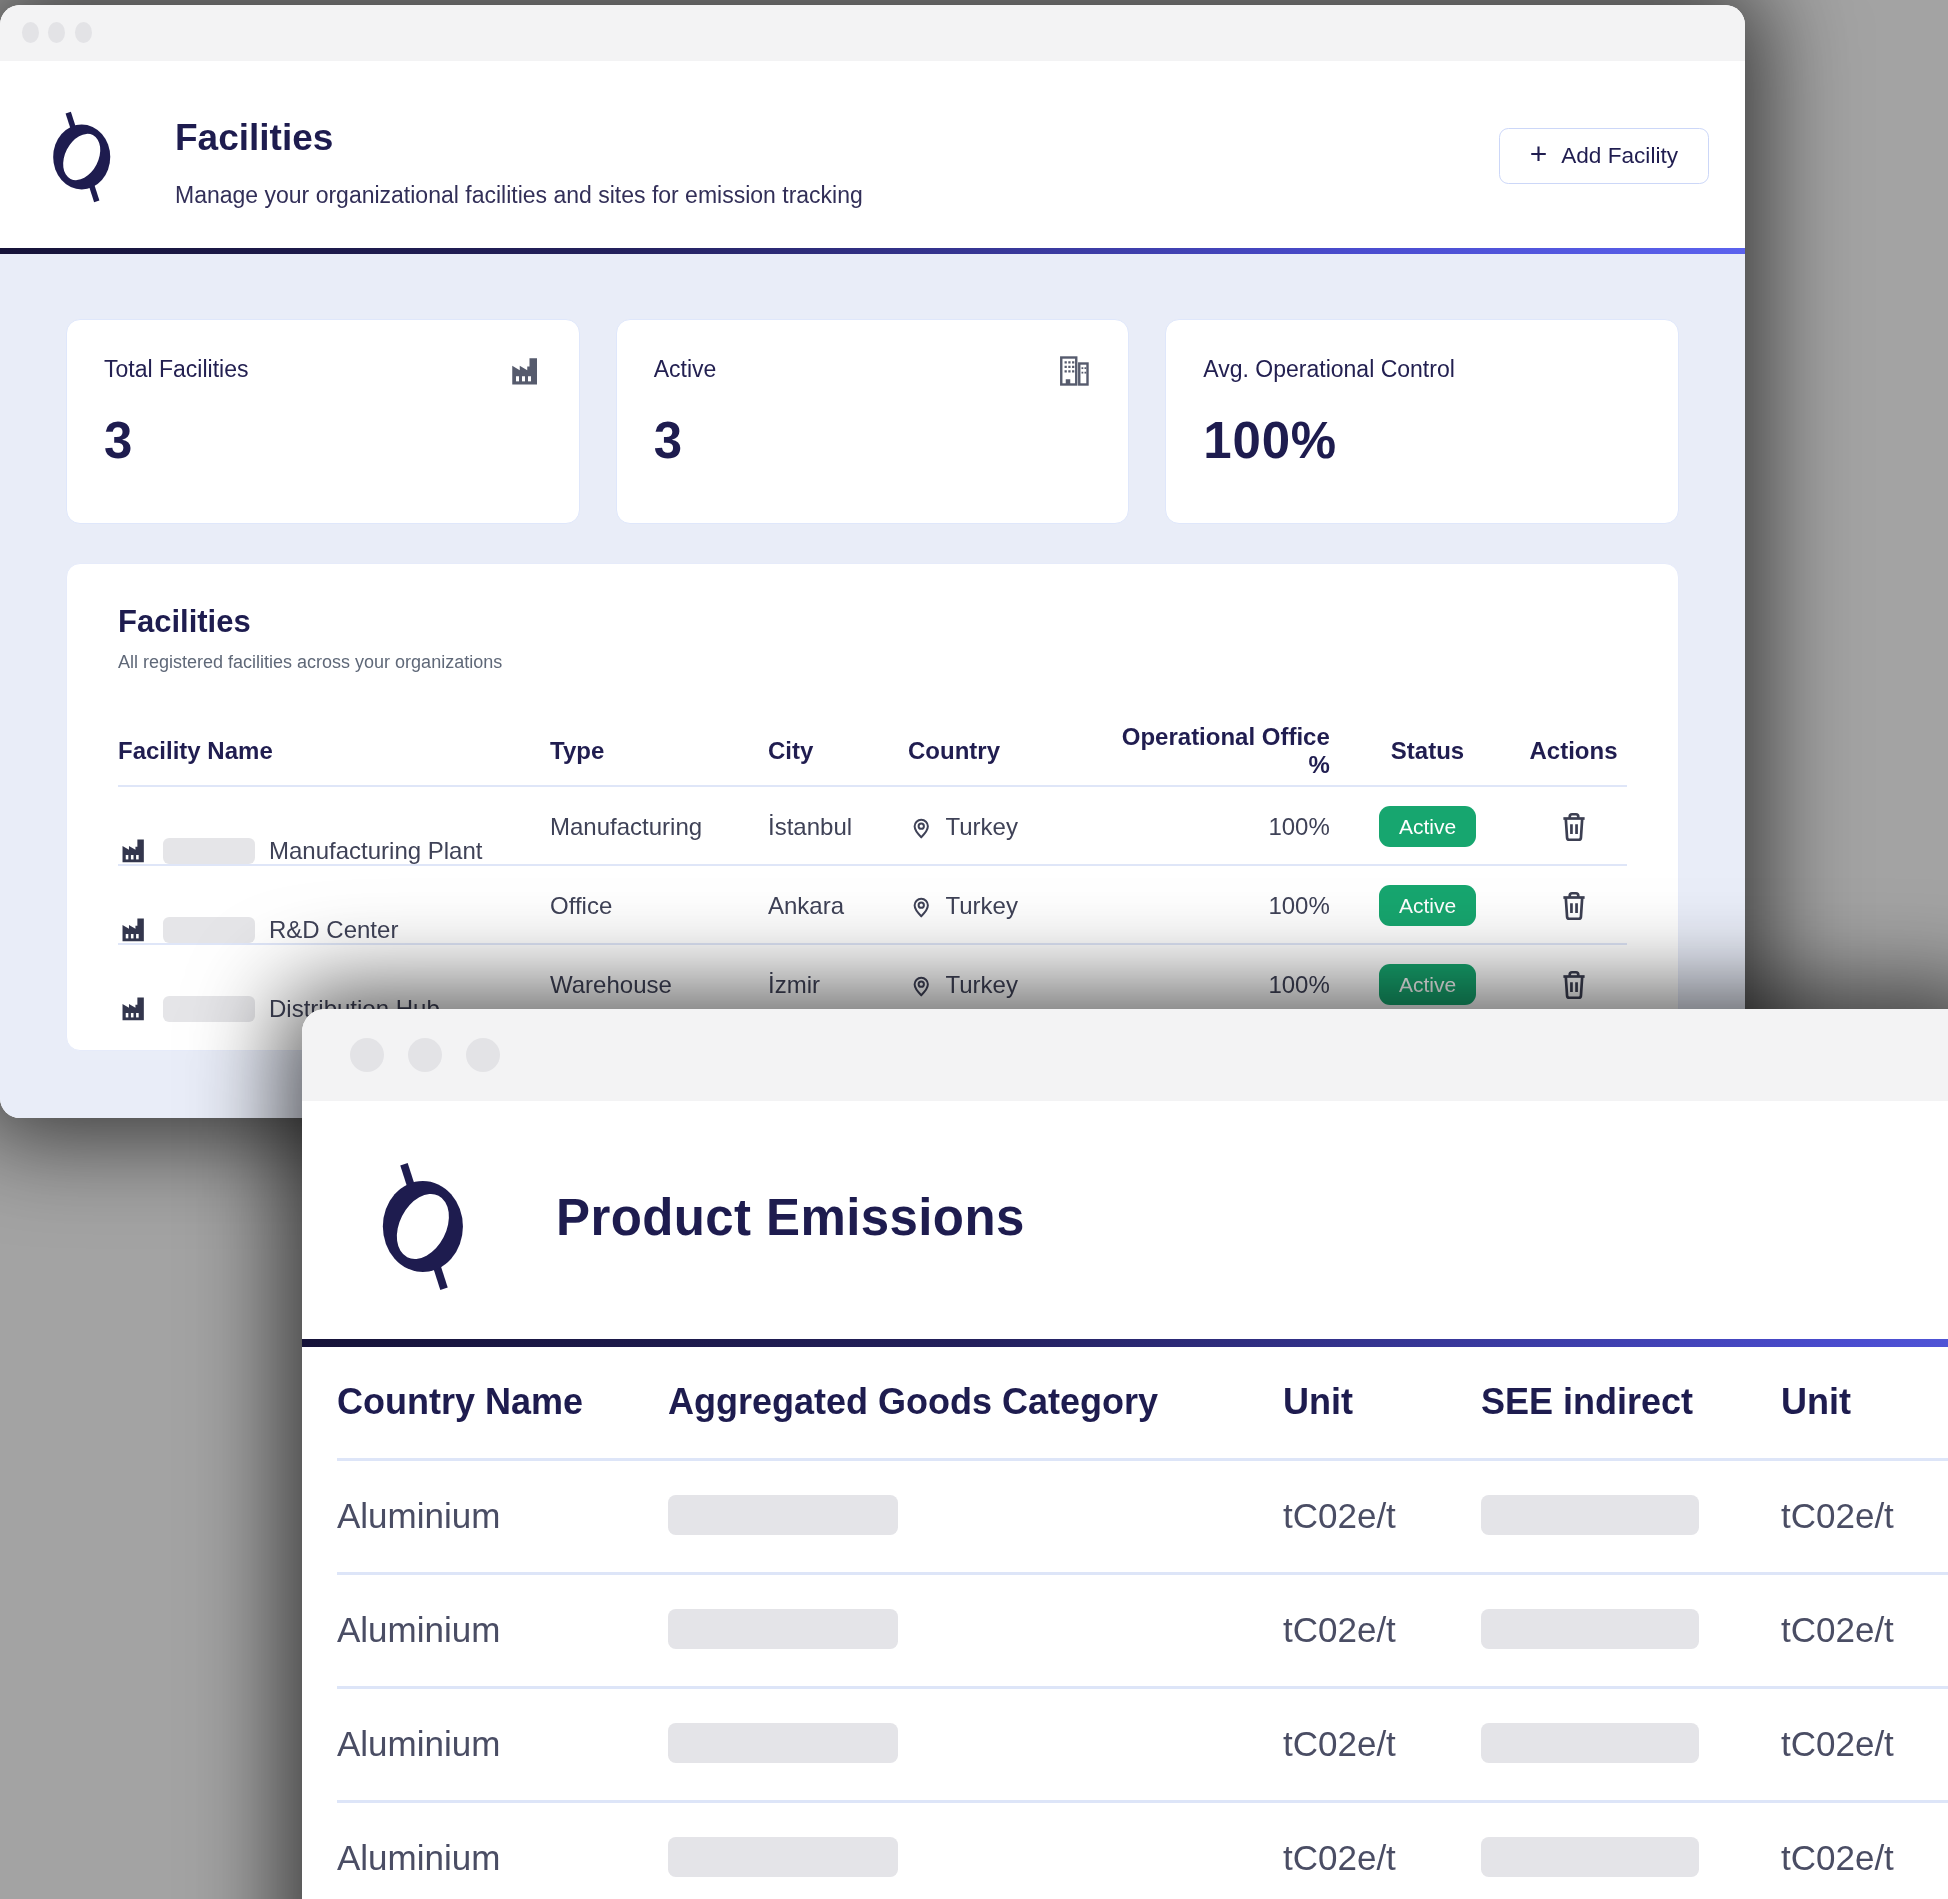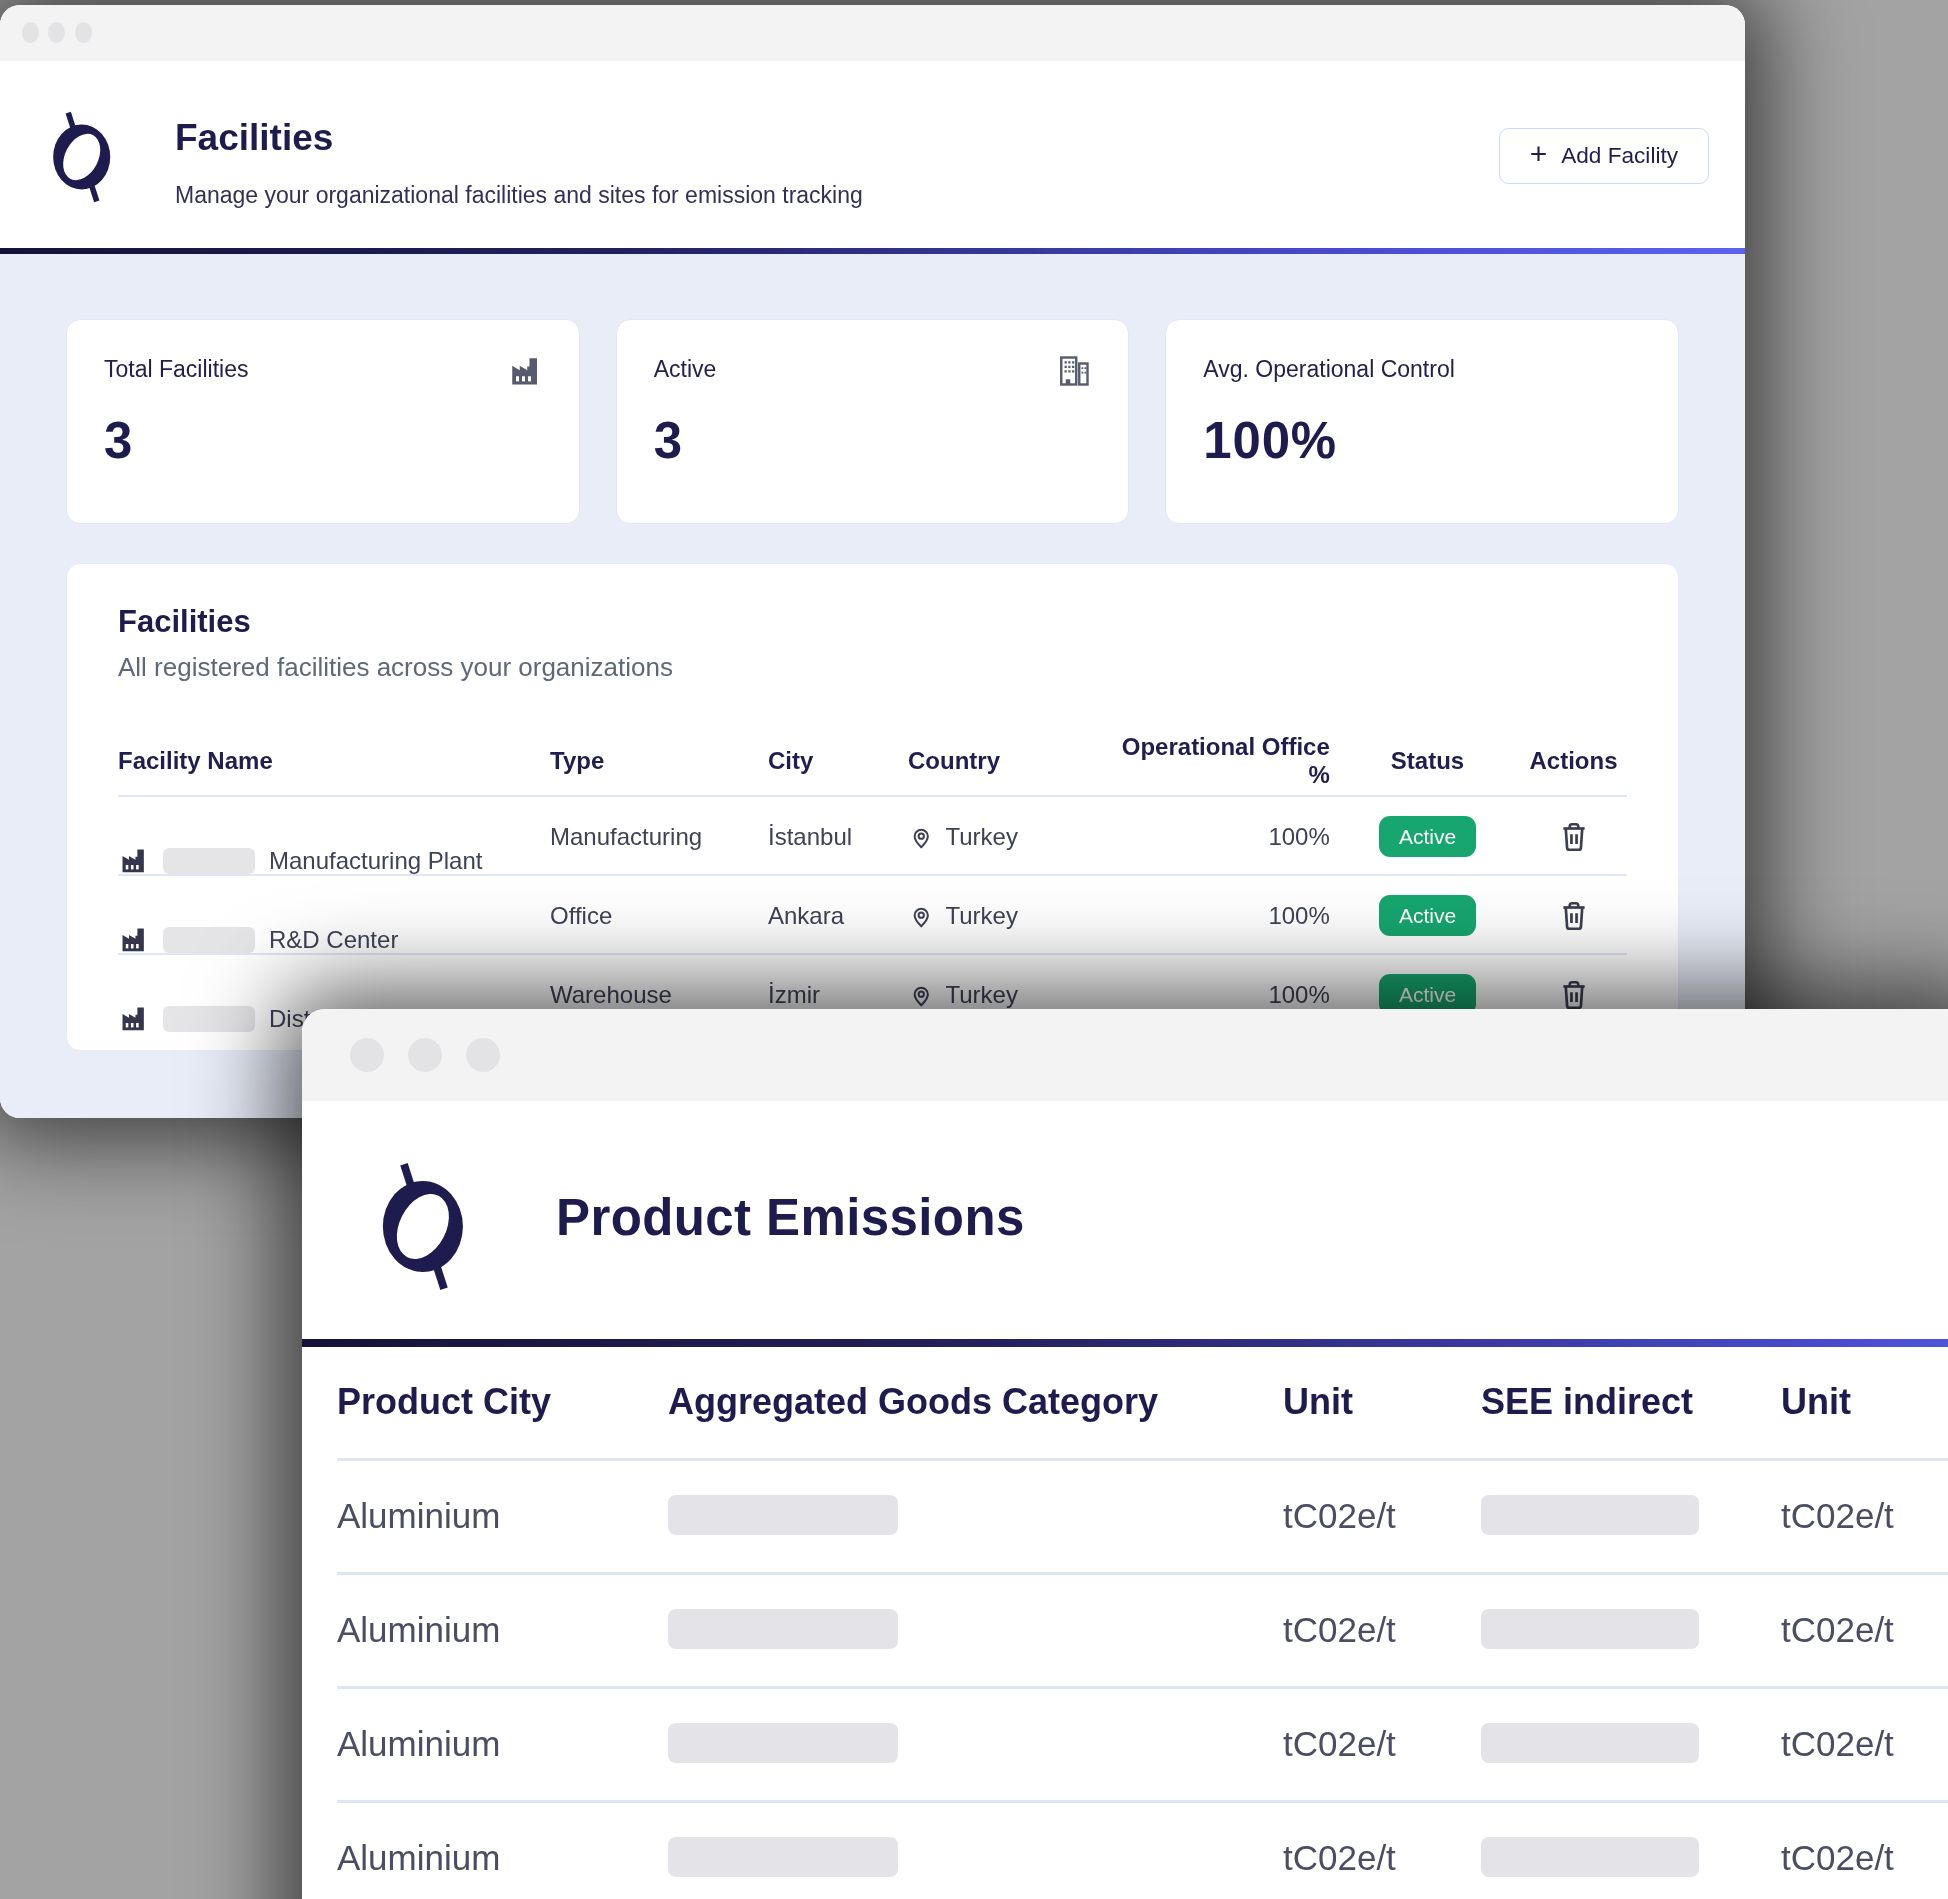--- a/index.html
+++ b/index.html
@@ -29,21 +29,21 @@
 
   .content{background:#e9edf8;height:864px;padding:65px 66px 0;box-sizing:content-box;}
   .stats{display:flex;gap:36px;}
   .stat-card{flex:1;background:#fff;border:1.6px solid #dfe7fb;border-radius:14px;height:205px;box-sizing:border-box;padding:36px 37px;position:relative;}
   .stat-label{font-size:23px;font-weight:500;color:#232051;}
   .stat-value{font-size:51px;font-weight:700;color:#1e1c4f;margin-top:28px;letter-spacing:0.8px;}
   .stat-icon{position:absolute;right:36px;top:33px;width:36px;height:36px;color:#565b6d;}
 
   .fac-card{margin-top:39px;background:#fff;border:1.6px solid #e6ebfa;border-radius:14px;height:488px;box-sizing:border-box;padding:40px 51px 0;}
   .fc-title{font-size:31px;font-weight:700;color:#1e1c4f;}
-  .fc-sub{font-size:26px;color:#5f6878;margin-top:12.5px;}
+  .fc-sub{font-size:18px;color:#5f6878;margin-top:12.5px;}
 
   .ftable{margin-top:44px;}
   .frow{display:grid;grid-template-columns:432px 218px 140px 195px 233px 183px 109px;align-items:center;}
   .frow.fhead{height:68px;}
   .frow.fbody{height:77px;}
   .fbody{border-top:2.3px solid #dfe6f8;}
   .fhead .cell{font-size:24px;font-weight:700;color:#201d50;}
   .cell{font-size:24px;color:#3f4257;}
   .col-control{text-align:right;padding-right:6.2px;}
   .col-status{display:flex;justify-content:center;}
@@ -292,21 +292,21 @@
         <ellipse cx="40" cy="58" rx="36" ry="41" fill="#1e1c4f"></ellipse>
         <ellipse cx="40" cy="58" rx="21" ry="31" fill="#ffffff" transform="rotate(27 40 58)"></ellipse>
       </svg>
       <div class="w2-title">Product Emissions</div>
     </div>
 
     <div class="w2-divider"></div>
 
     <div class="w2-table">
       <div class="prow phead">
-        <div class="pcell">Product City</div>
+        <div class="pcell">Country Name</div>
         <div class="pcell">Aggregated Goods Category</div>
         <div class="pcell">Unit</div>
         <div class="pcell">SEE indirect</div>
         <div class="pcell">Unit</div>
       </div>
 
       <div class="prow pbody">
         <div class="pcell">Aluminium</div>
         <div><span class="pbox" style="display:inline-block"></span></div>
         <div class="pcell">tC02e/t</div>

